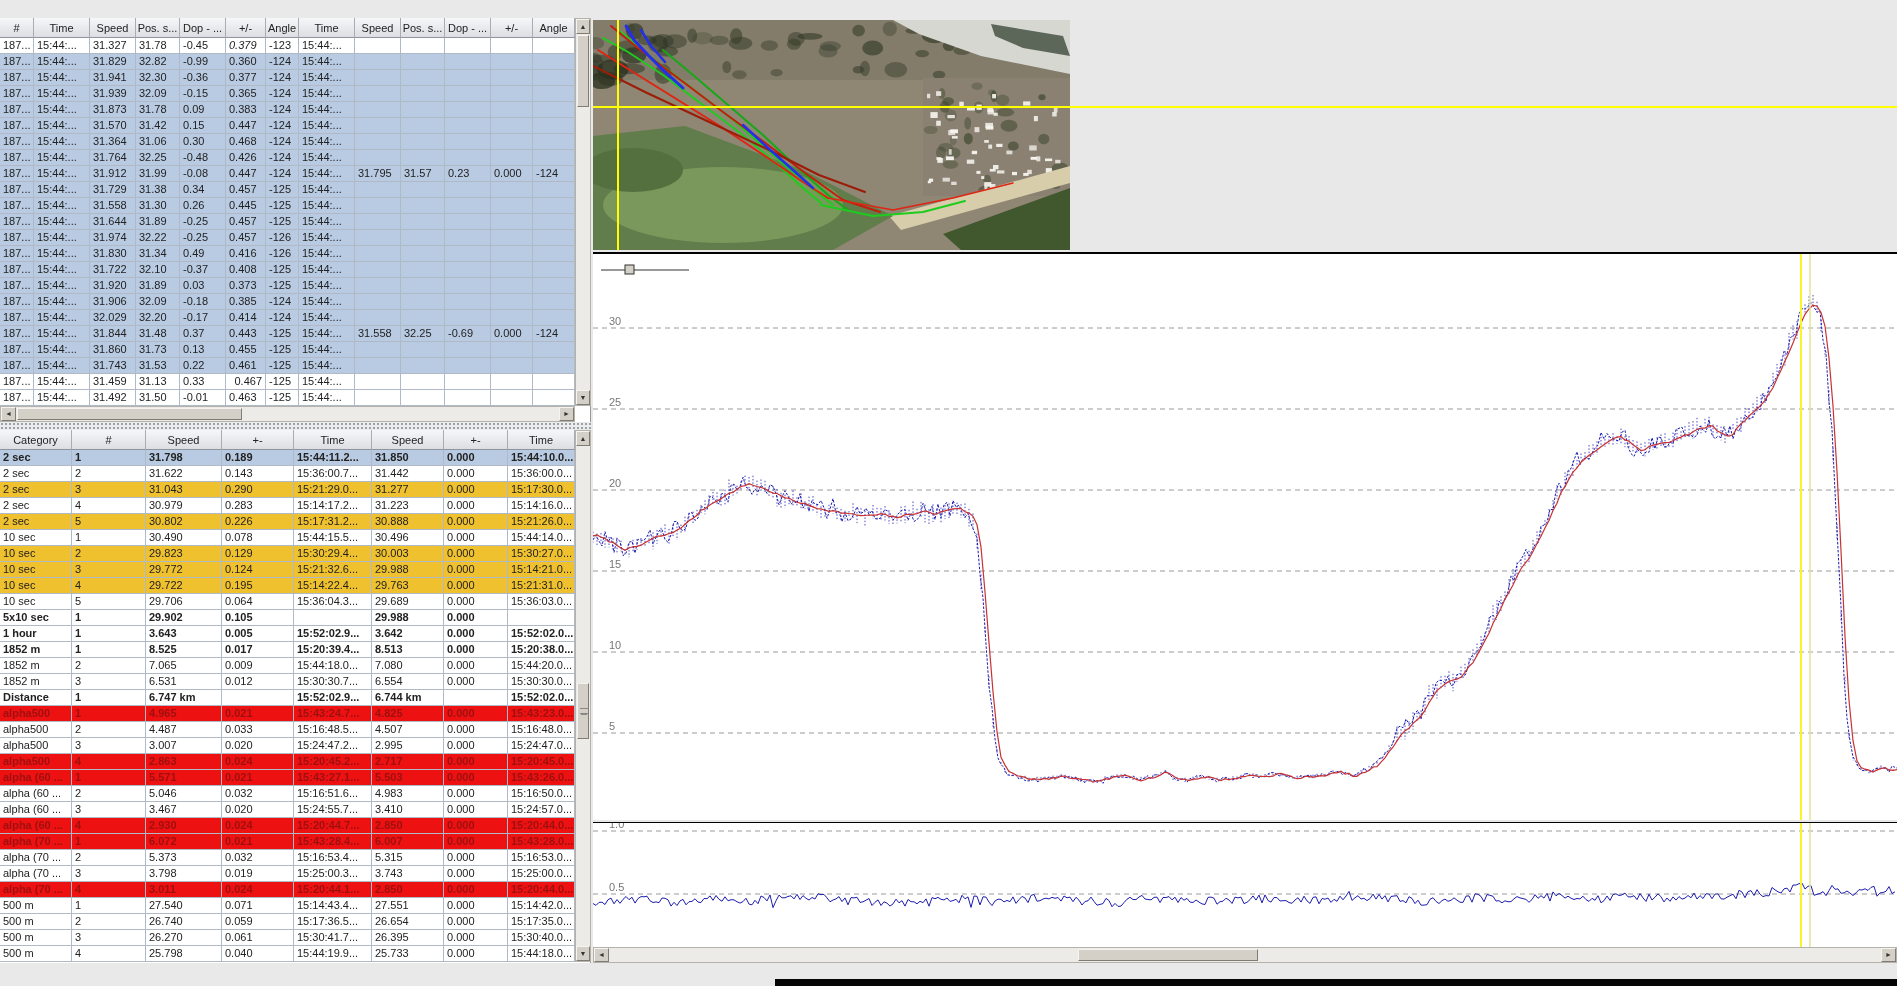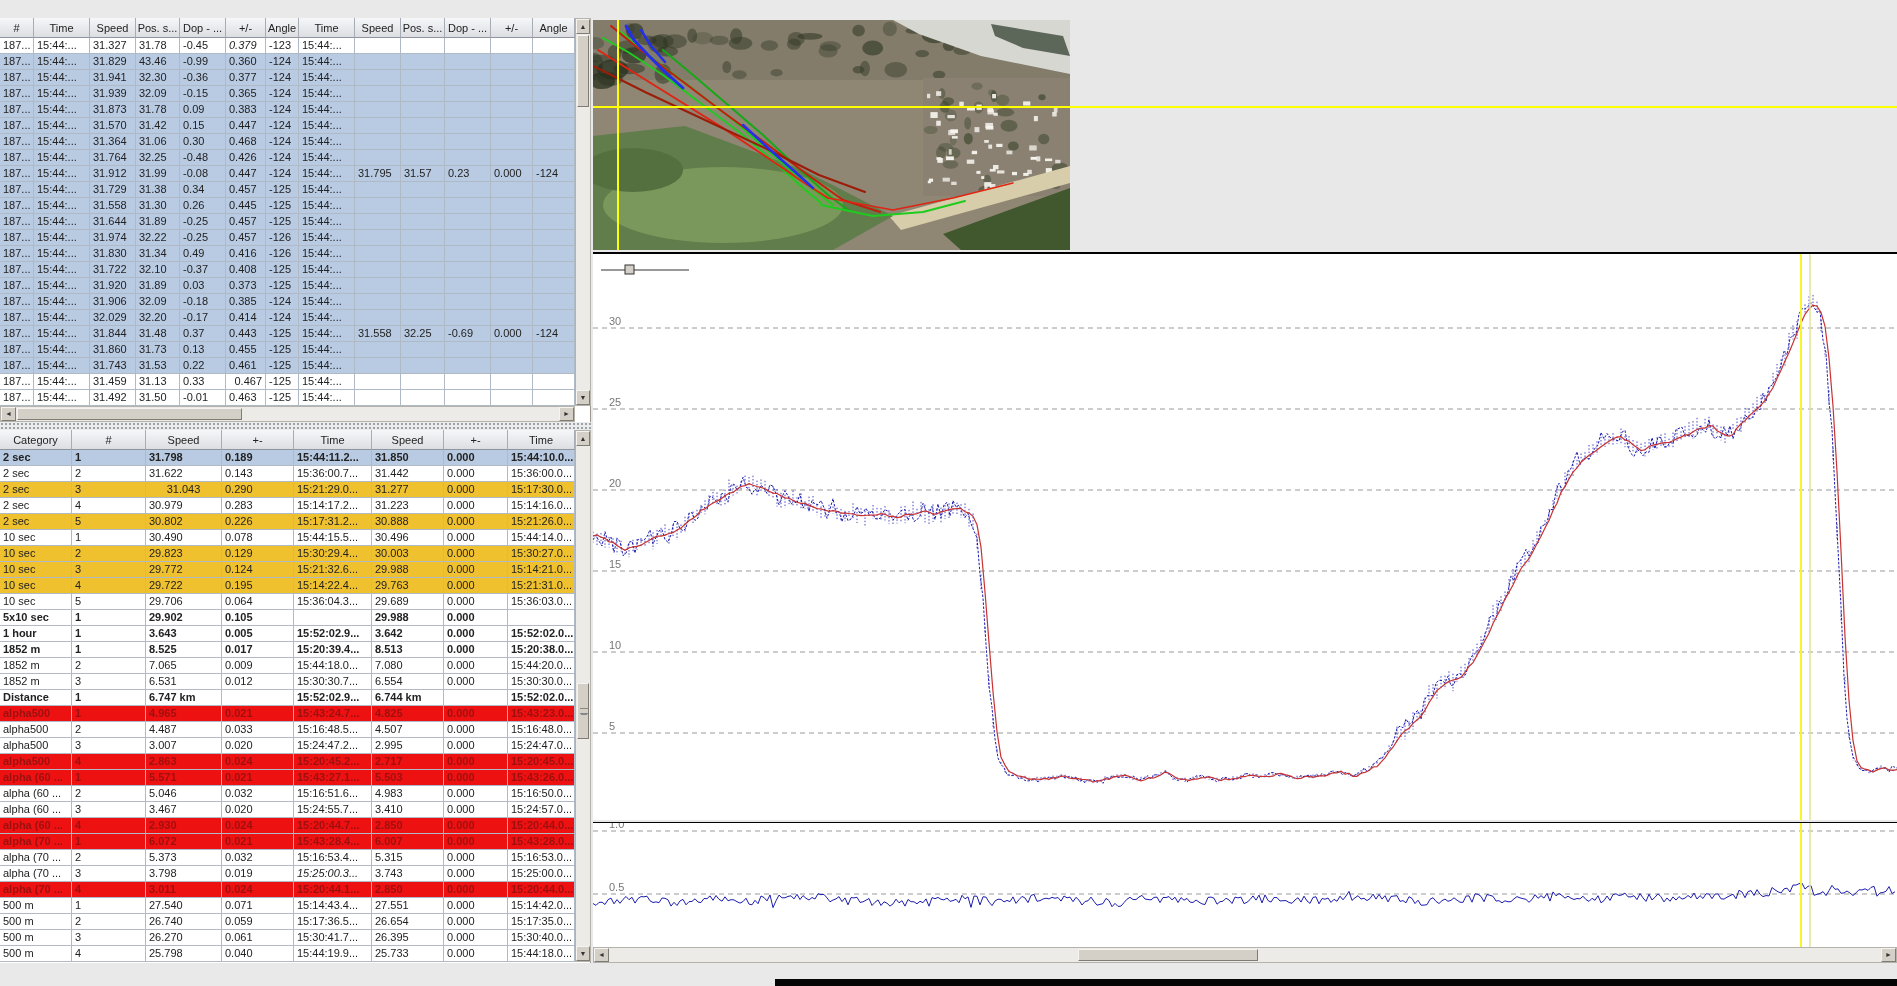--- a/index.html
+++ b/index.html
@@ -78,21 +78,21 @@
           <div class="cell" style="width: 46px;"></div>
           <div class="cell" style="width: 44px;"></div>
           <div class="cell" style="width: 46px;"></div>
           <div class="cell" style="width: 42px;"></div>
           <div class="cell" style="width: 42px;"></div>
         </div>
         <div class="trow sel">
           <div class="cell" style="width: 34px;">187...</div>
           <div class="cell" style="width: 56px;">15:44:...</div>
           <div class="cell" style="width: 46px;">31.829</div>
-          <div class="cell" style="width: 44px;">43.46</div>
+          <div class="cell" style="width: 44px;">32.82</div>
           <div class="cell" style="width: 46px;">-0.99</div>
           <div class="cell" style="width: 40px;">0.360</div>
           <div class="cell" style="width: 33px;">-124</div>
           <div class="cell" style="width: 56px;">15:44:...</div>
           <div class="cell" style="width: 46px;"></div>
           <div class="cell" style="width: 44px;"></div>
           <div class="cell" style="width: 46px;"></div>
           <div class="cell" style="width: 42px;"></div>
           <div class="cell" style="width: 42px;"></div>
         </div>
@@ -450,21 +450,21 @@
           <div class="cell" style="width: 76px;">31.622</div>
           <div class="cell" style="width: 72px;">0.143</div>
           <div class="cell" style="width: 78px;">15:36:00.7...</div>
           <div class="cell" style="width: 72px;">31.442</div>
           <div class="cell" style="width: 64px;">0.000</div>
           <div class="cell" style="width: 67px;">15:36:00.0...</div>
         </div>
         <div class="rrow yel">
           <div class="cell" style="width: 72px;">2 sec</div>
           <div class="cell" style="width: 74px;">3</div>
-          <div class="cell" style="width: 76px; text-align: center;">31.043</div>
+          <div class="cell" style="width: 76px;">31.043</div>
           <div class="cell" style="width: 72px;">0.290</div>
           <div class="cell" style="width: 78px;">15:21:29.0...</div>
           <div class="cell" style="width: 72px;">31.277</div>
           <div class="cell" style="width: 64px;">0.000</div>
           <div class="cell" style="width: 67px;">15:17:30.0...</div>
         </div>
         <div class="rrow ">
           <div class="cell" style="width: 72px;">2 sec</div>
           <div class="cell" style="width: 74px;">4</div>
           <div class="cell" style="width: 76px;">30.979</div>
@@ -692,21 +692,21 @@
           <div class="cell" style="width: 78px;">15:16:53.4...</div>
           <div class="cell" style="width: 72px;">5.315</div>
           <div class="cell" style="width: 64px;">0.000</div>
           <div class="cell" style="width: 67px;">15:16:53.0...</div>
         </div>
         <div class="rrow ">
           <div class="cell" style="width: 72px;">alpha (70 ...</div>
           <div class="cell" style="width: 74px;">3</div>
           <div class="cell" style="width: 76px;">3.798</div>
           <div class="cell" style="width: 72px;">0.019</div>
-          <div class="cell" style="width: 78px; font-style: italic;">15:25:00.3...</div>
+          <div class="cell" style="width: 78px;">15:25:00.3...</div>
           <div class="cell" style="width: 72px;">3.743</div>
           <div class="cell" style="width: 64px;">0.000</div>
           <div class="cell" style="width: 67px;">15:25:00.0...</div>
         </div>
         <div class="rrow red">
           <div class="cell" style="width: 72px;">alpha (70 ...</div>
           <div class="cell" style="width: 74px;">4</div>
           <div class="cell" style="width: 76px;">3.011</div>
           <div class="cell" style="width: 72px;">0.024</div>
           <div class="cell" style="width: 78px;">15:20:44.1...</div>

